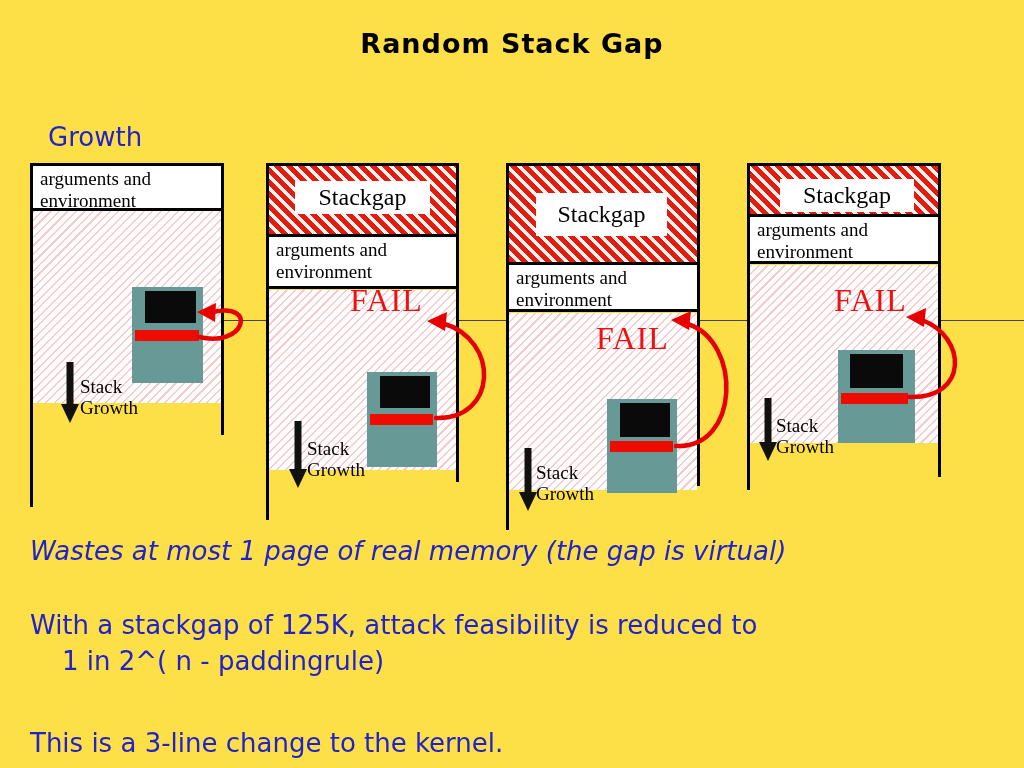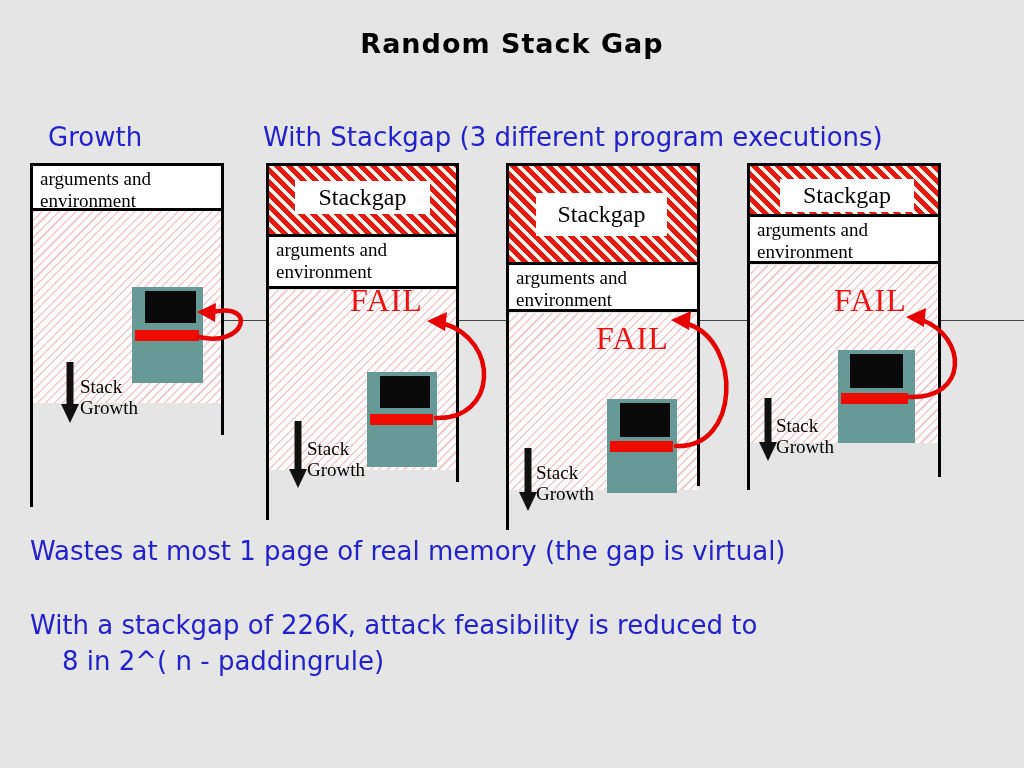--- a/index.html
+++ b/index.html
@@ -1,16 +1,16 @@
 <!DOCTYPE html>
 <html><head>
 <meta charset="utf-8">
 <style>
   html,body{margin:0;padding:0;background:#fff;}
-  .slide{position:relative;width:1024px;height:768px;background:#e5e5e5;overflow:hidden;
+  .slide{position:relative;width:1024px;height:768px;background:#fde047;overflow:hidden;
          font-family:"DejaVu Sans",sans-serif;}
   .title{position:absolute;left:0;top:28px;width:100%;text-align:center;
          font-size:27px;font-weight:bold;letter-spacing:1px;color:#000;}
   .hdr{position:absolute;color:#2222cc;font-size:26px;white-space:nowrap;}
   .note{position:absolute;color:#2222cc;font-size:26px;white-space:nowrap;}
   .hline{position:absolute;height:3px;background:#000;}
   .vline{position:absolute;width:3px;background:#000;}
   .argsbox{position:absolute;background:#fff;border-bottom:3px solid #000;
            font-family:"Liberation Serif",serif;font-size:19px;line-height:22px;
            padding:2px 0 0 7px;color:#000;}
@@ -30,21 +30,20 @@
   .baseline-line{position:absolute;left:44px;top:320px;width:980px;height:1px;background:#444;}
   svg.overlay{position:absolute;left:0;top:0;pointer-events:none;}
 </style>
 </head>
 <body>
 
 <div class="slide">
 
   <div class="title">Random Stack Gap</div>
   <div class="hdr" style="left:48px;top:122px;">Growth</div>
-  <div class="hdr" style="left:263px;top:122px;">With Stackgap  (3 different program executions)</div>
 
   <div class="baseline-line"></div>
 
   <div>
     <div class="hline" style="left:30px;top:163px;width:194px;"></div>
     <div class="vline" style="left:30px;top:163px;height:344px;"></div>
     <div class="vline" style="left:221px;top:163px;height:272px;"></div>
     <div class="argsbox" style="left:33px;top:166px;width:181px;height:40px;">
       <span>arguments and environment</span>
     </div>
@@ -135,17 +134,18 @@
       <path d="M 768 398 L 768 442"></path>
     </g>
     <g fill="#111" stroke="none">
       <polygon points="61,404 79,404 70,423"></polygon>
       <polygon points="289,469 307,469 298,488"></polygon>
       <polygon points="519,492 537,492 528,511"></polygon>
       <polygon points="759,442 777,442 768,461"></polygon>
     </g>
   </svg>
 
-  <div class="note" style="left:30px;top:536px;">Wastes at most 1 page of real memory (the gap is virtual)</div>
-  <div class="note" style="left:30px;top:610px;">With a stackgap of 226K, attack feasibility is reduced to</div>
-  <div class="note" style="left:62px;top:646px;">8 in 2^( n - paddingrule)</div>
+  <div class="note" style="left:30px;top:536px;font-style:italic;">Wastes at most 1 page of real memory (the gap is virtual)</div>
+  <div class="note" style="left:30px;top:610px;">With a stackgap of 125K, attack feasibility is reduced to</div>
+  <div class="note" style="left:62px;top:646px;">1 in 2^( n - paddingrule)</div>
+  <div class="note" style="left:30px;top:728px;">This is a 3-line change to the kernel.</div>
 
 </div>
 
 </body></html>

